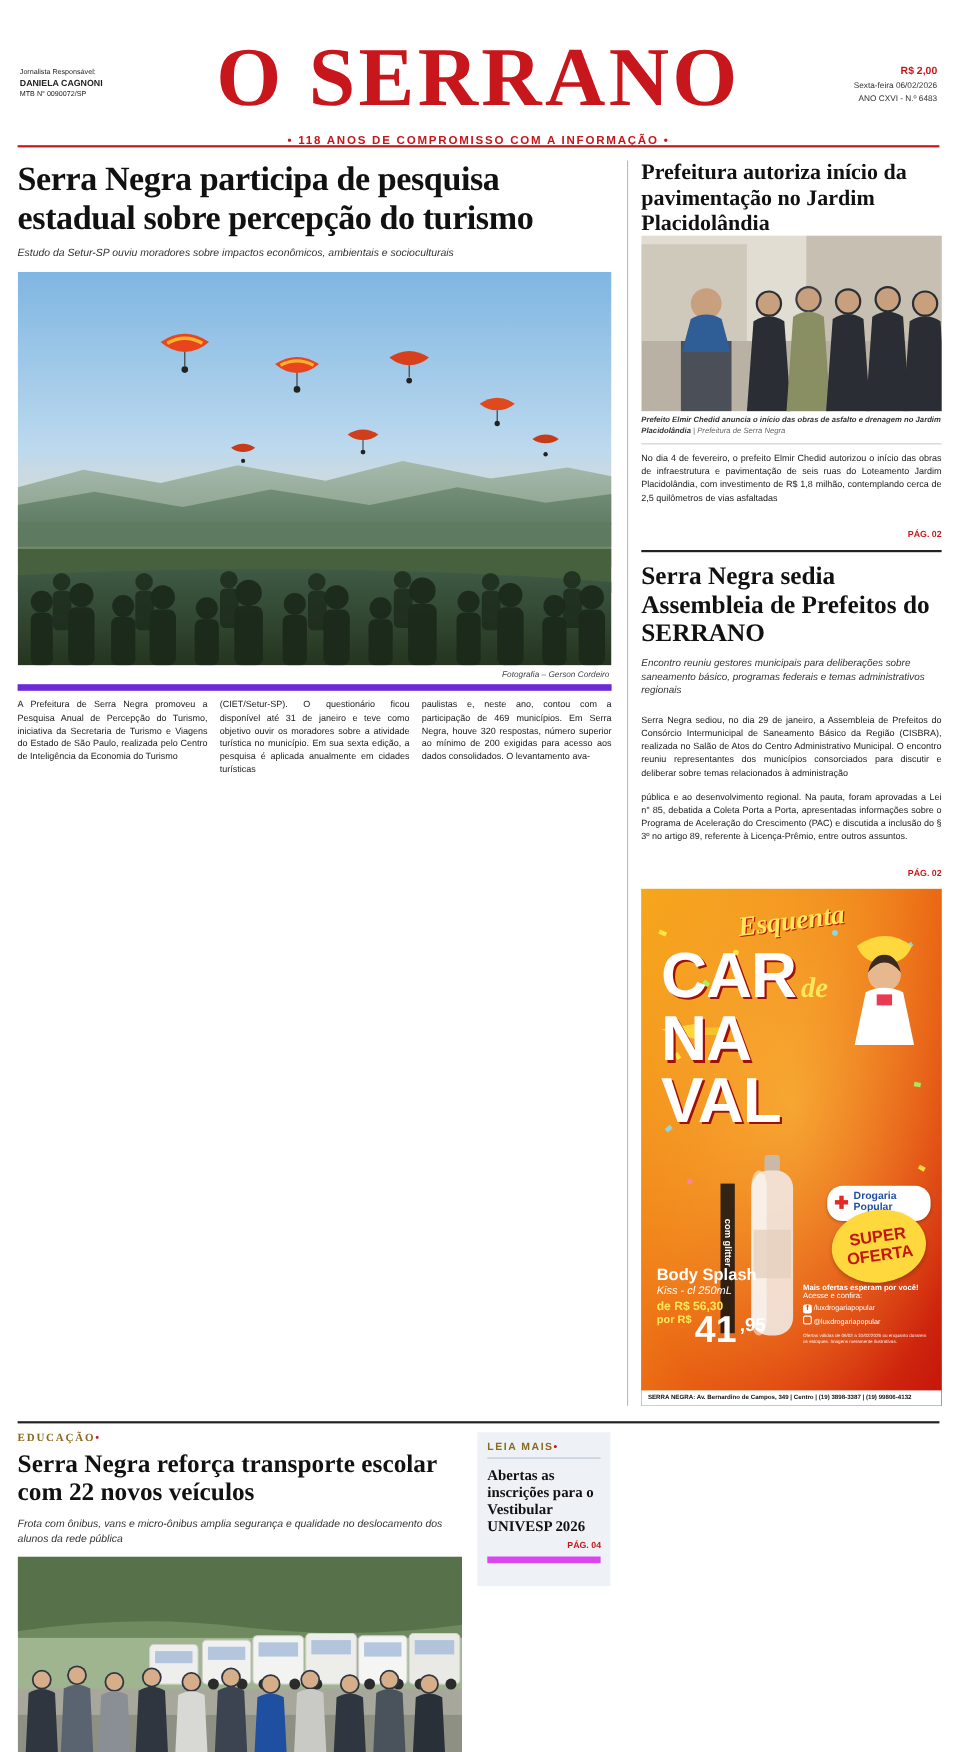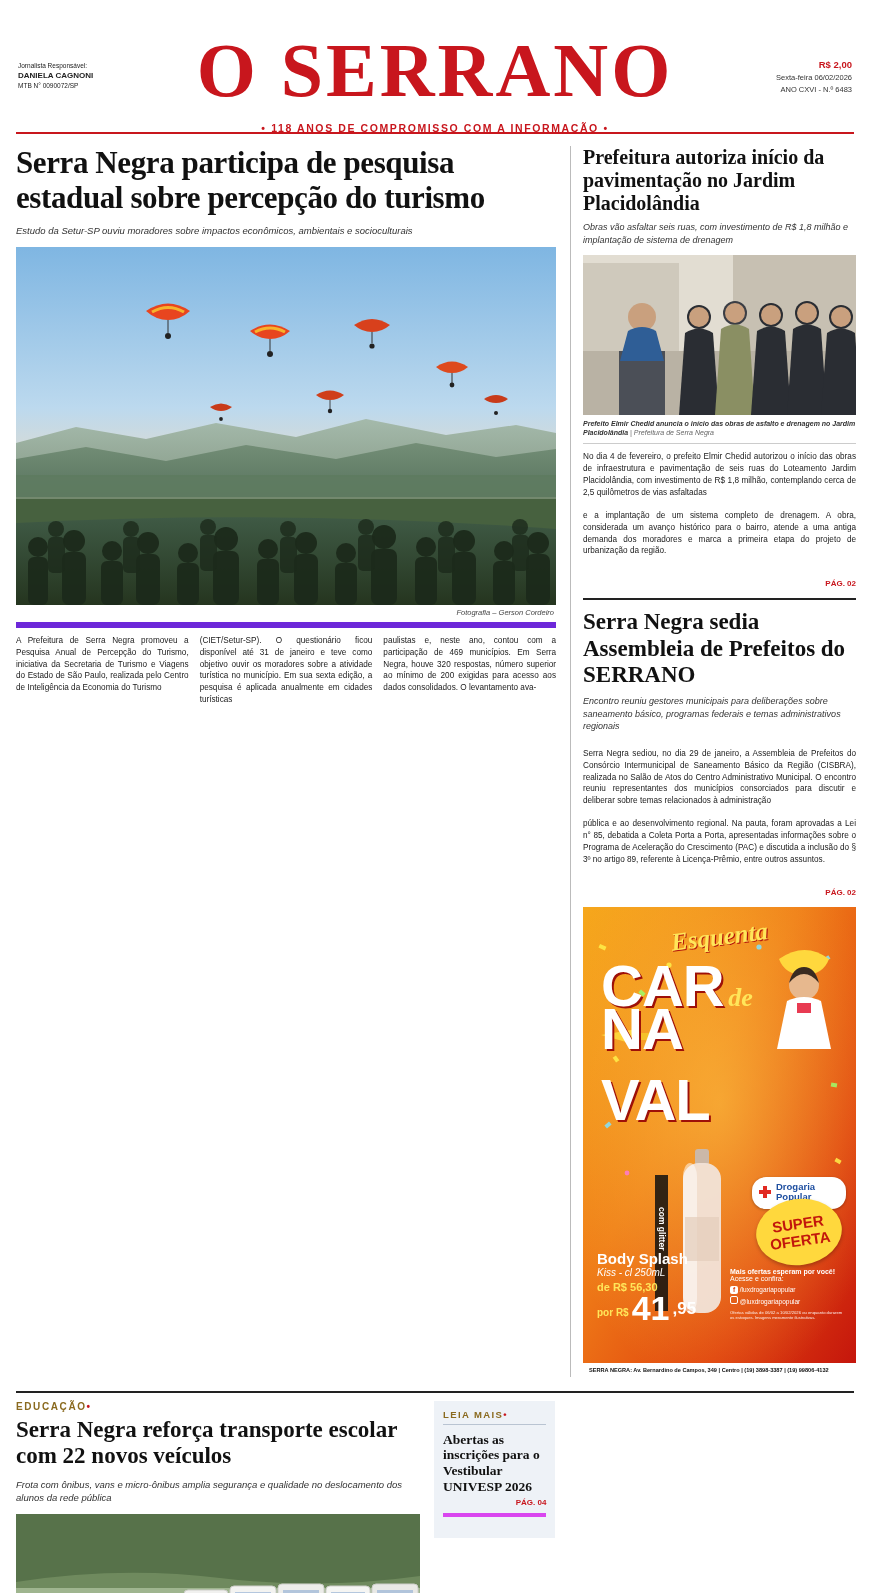--- a/index.html
+++ b/index.html
@@ -74,32 +74,32 @@
 
   h2.r-head2 {
     font-family: "Liberation Serif", serif; font-weight: bold;
     font-size: 23px; line-height: 1.14; color: #111; margin-top: 9px;
   }
 
   
   .edu-row { display: flex; gap: 14px; margin-top: 14px; border-top: 2px solid #222; padding-top: 8px; }
   .edu-left { width: 404px; }
   .edu-mid { width: 122px; }
-  .kicker { font-size: 10px; font-weight: bold; letter-spacing: 1.6px; color: #8a6a1f; }
+  .kicker { font-size: 10px; font-weight: bold; letter-spacing: 1.6px; color: #8a6a1f; font-family: Liberation Serif, serif; }
   .kicker .d { color: #c8161d; }
   h2.edu-head {
     font-family: "Liberation Serif", serif; font-weight: bold;
     font-size: 23px; line-height: 1.14; color: #111; margin-top: 5px;
   }
 
   
   .sidebar-box { background: #eef2f7; padding: 8px 9px; }
   .sb-kicker { font-size: 9.5px; font-weight: bold; letter-spacing: 1.4px; color: #8a6a1f; border-bottom: 1px solid #b9c4d2; padding-bottom: 4px; }
   .sb-kicker .d { color: #c8161d; }
-  .sb-item { border-bottom: 4px solid #d946ef; padding: 7px 0 6px 0; }
+  .sb-item { border-bottom: 6px solid #d946ef; padding: 7px 0 6px 0; }
   .sb-item:last-child { border-bottom: none; }
   .sb-t { font-family: "Liberation Serif", serif; font-weight: bold; font-size: 13.5px; line-height: 1.16; color: #111; }
   .sb-p { font-size: 8px; font-weight: bold; color: #c8161d; text-align: right; margin-top: 4px; }
 
   
   .ad-carnaval {
     width: 100%; height: 470px; position: relative; overflow: hidden;
     background: linear-gradient(150deg,#f4a01b 0%,#ef7d18 38%,#e24a12 68%,#c9180f 100%);
     margin-top: 10px;
   }
@@ -261,21 +261,20 @@
             <p>(CIET/Setur-SP). O questionário ficou disponível até 31 de janeiro e teve como objetivo ouvir os moradores sobre a atividade turística no município. Em sua sexta edição, a pesquisa é aplicada anualmente em cidades turísticas</p>
           </div>
         <div>
             <p>paulistas e, neste ano, contou com a participação de 469 municípios. Em Serra Negra, houve 320 respostas, número superior ao mínimo de 200 exigidas para acesso aos dados consolidados. O levantamento ava-</p>
           </div>
       </div>
     </div>
 
     <div class="col-right">
       <h2 class="r-head">Prefeitura autoriza início da pavimentação no Jardim Placidolândia</h2>
-      <div class="r-sub">Obras vão asfaltar seis ruas, com investimento de R$ 1,8 milhão e implantação de sistema de drenagem</div>
 
       <div class="photo" style="height:160px">
         <svg width="274" height="160" viewBox="0 0 274 160" preserveAspectRatio="none">
           <rect width="274" height="160" fill="#d8d3c8"></rect>
           <rect y="0" width="274" height="96" fill="#e2ddd2"></rect>
           <rect y="96" width="274" height="64" fill="#b9b2a4"></rect>
           <rect x="0" y="8" width="96" height="88" fill="#cfc9bc"></rect>
           <rect x="150" y="0" width="124" height="96" fill="#c7c0b2"></rect>
 
           <g>
@@ -306,23 +305,20 @@
         </svg>
       </div>
       <div class="r-cap">
         <span>Prefeito Elmir Chedid anuncia o início das obras de asfalto e drenagem no Jardim Placidolândia</span>
         <span class="src">| Prefeitura de Serra Negra</span>
       </div>
 
       <div class="cols2">
         <div>
             <p>No dia 4 de fevereiro, o prefeito Elmir Chedid autorizou o início das obras de infraestrutura e pavimentação de seis ruas do Loteamento Jardim Placidolândia, com investimento de R$ 1,8 milhão, contemplando cerca de 2,5 quilômetros de vias asfaltadas</p>
-          </div>
-        <div>
-            <p>e a implantação de um sistema completo de drenagem. A obra, considerada um avanço histórico para o bairro, atende a uma antiga demanda dos moradores e marca a primeira etapa do projeto de urbanização da região.</p>
           </div>
       </div>
       <div class="pag">PÁG. 02</div>
 
       <div class="sec-rule"></div>
       <h2 class="r-head2">Serra Negra sedia Assembleia de Prefeitos do SERRANO</h2>
       <div class="r-sub">Encontro reuniu gestores municipais para deliberações sobre saneamento básico, programas federais e temas administrativos regionais</div>
       <div class="cols2">
         <div>
             <p>Serra Negra sediou, no dia 29 de janeiro, a Assembleia de Prefeitos do Consórcio Intermunicipal de Saneamento Básico da Região (CISBRA), realizada no Salão de Atos do Centro Administrativo Municipal. O encontro reuniu representantes dos municípios consorciados para discutir e deliberar sobre temas relacionados à administração</p>
@@ -388,21 +384,21 @@
           <rect x="72" y="268" width="13" height="136" fill="#111" opacity="0.85"></rect>
         </svg>
 
         <div style="position:absolute;left:0;right:0;top:16px;text-align:center;">
           <div style="font-family:'Liberation Serif',serif;font-style:italic;font-weight:bold;font-size:25px;color:#ffe65a;transform:rotate(-7deg);text-shadow:1px 1px 0 #b4160c;">Esquenta</div>
         </div>
         <div style="position:absolute;left:18px;top:54px;">
           <span style="font-family:'Liberation Sans',sans-serif;font-weight:bold;font-size:58px;color:#fff;line-height:0.86;display:inline-block;letter-spacing:-1px;text-shadow:2px 2px 0 #9e1008;">CAR</span>
           <span style="font-family:'Liberation Serif',serif;font-style:italic;font-weight:bold;font-size:26px;color:#ffe65a;">de</span>
         </div>
-        <div style="position:absolute;left:18px;top:97px;">
+        <div style="position:absolute;left:18px;top:112px;">
           <span style="font-family:'Liberation Sans',sans-serif;font-weight:bold;font-size:58px;color:#fff;line-height:0.86;letter-spacing:-1px;text-shadow:2px 2px 0 #9e1008;">NA</span>
         </div>
         <div style="position:absolute;left:18px;top:168px;">
           <span style="font-family:'Liberation Sans',sans-serif;font-weight:bold;font-size:58px;color:#fff;line-height:0.86;letter-spacing:-1px;text-shadow:2px 2px 0 #9e1008;">VAL</span>
         </div>
 
         <div style="position:absolute;right:10px;top:226px;background:#fff;border-radius:14px;padding:5px 12px 5px 24px;box-shadow:0 1px 3px rgba(0,0,0,.3);margin-top:44px;">
           <span style="position:absolute;left:7px;top:9px;width:12px;height:12px;background:
                 linear-gradient(#e12a22,#e12a22) center/12px 4px no-repeat,
                 linear-gradient(#e12a22,#e12a22) center/4px 12px no-repeat;"></span>
@@ -413,21 +409,21 @@
           <span style="font-size:15px;font-weight:bold;color:#c2160c;">SUPER</span>
           <span style="font-size:15px;font-weight:bold;color:#c2160c;">OFERTA</span>
         </div>
 
         <div style="position:absolute;left:74px;top:300px;color:#fff;font-size:8.5px;font-weight:bold;writing-mode:vertical-rl;">com glitter</div>
 
         <div style="position:absolute;left:14px;bottom:54px;color:#fff;">
           <div style="font-size:15px;font-weight:bold;">Body Splash</div>
           <div style="font-size:10px;font-style:italic;">Kiss - cl 250mL</div>
           <div style="font-size:11px;font-weight:bold;color:#ffe65a;margin-top:3px;">de R$ 56,30</div>
-          <div style="display:flex;align-items:flex-end;gap:3px;margin-top:1px;">
+          <div style="display:flex;align-items:flex-start;gap:3px;margin-top:1px;">
             <span style="font-size:10px;font-weight:bold;color:#ffe65a;padding-bottom:5px;">por R$</span>
             <span style="font-size:34px;font-weight:bold;color:#fff;line-height:0.85;">41</span>
             <span style="font-size:17px;font-weight:bold;color:#fff;padding-bottom:4px;">,95</span>
           </div>
         </div>
         <div style="position:absolute;right:10px;bottom:56px;color:#fff;text-align:left;width:116px;">
           <div style="font-size:7px;font-weight:bold;">Mais ofertas esperam por você!</div>
           <div style="font-size:7px;">Acesse e confira:</div>
           <div style="font-size:6.5px;margin-top:4px;">
             <span style="display:inline-block;width:8px;height:8px;background:#fff;color:#e0430f;border-radius:2px;text-align:center;line-height:8px;font-weight:bold;">f</span>

